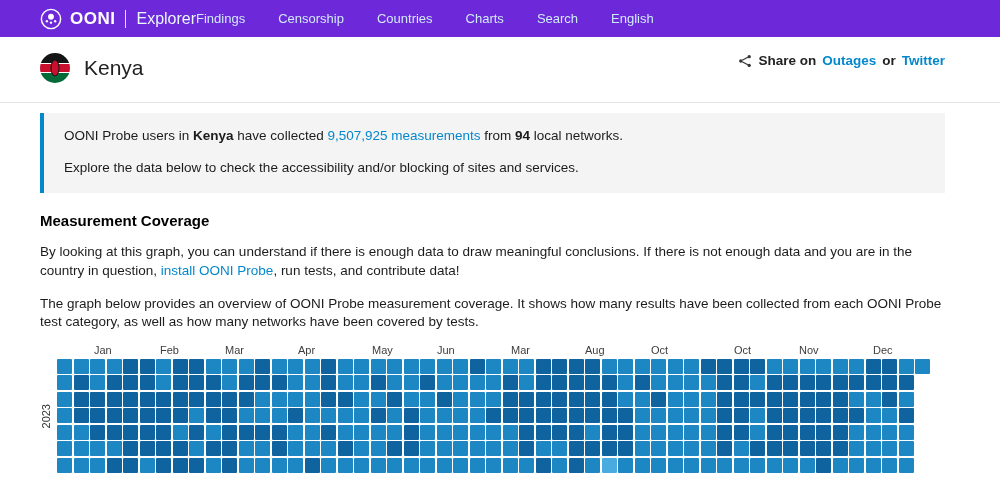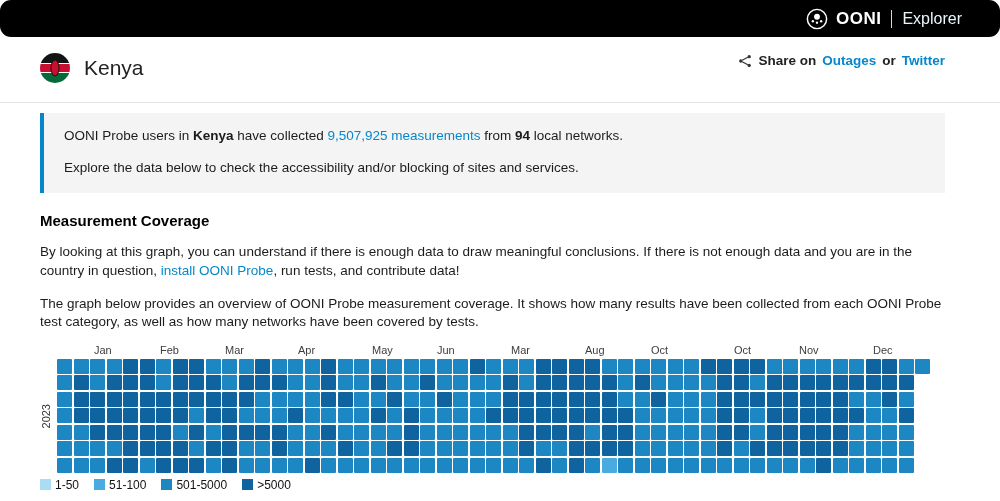--- a/index.html
+++ b/index.html
@@ -1,21 +1,21 @@
 <!DOCTYPE html>
 <html><head>
 <meta charset="utf-8">
 <style>
   * { margin:0; padding:0; box-sizing:border-box; }
   html,body { width:1000px; height:501px; overflow:hidden; background:#fff;
     font-family:"Liberation Sans","DejaVu Sans",sans-serif; color:#1c1c1c; }
 
   
-  .navbar { height:37px; background:#000000; display:flex; align-items:center;
-    justify-content:flex-end; padding:0 38px 0 40px;border-radius:11px; }
+  .navbar { height:37px; background:#6d28d9; display:flex; align-items:center;
+    justify-content:flex-start; padding:0 38px 0 40px; }
   .brand { display:flex; align-items:center; gap:8px; color:#fff; }
   .brand .logo-svg { width:22px; height:22px; display:block; }
   .brand-name { font-weight:bold; font-size:17px; letter-spacing:0.5px; }
   .brand-divider { width:1px; height:18px; background:rgba(255,255,255,0.85); margin:0 2px; }
   .brand-product { font-weight:300; font-size:16px; color:#eaf6fc; }
   .nav-links { display:flex; gap:33px; }
   .nav-link { color:#cfeaf8; font-size:13px; text-decoration:none; cursor:pointer; }
 
   
   .country-header { padding:10px 55px 8px 40px; border-bottom:1px solid #e4e4e4;
@@ -76,20 +76,28 @@
       <circle cx="12" cy="12" r="10.5" fill="none" stroke="#ffffff" stroke-width="1.6"></circle>
       <circle cx="12" cy="9.5" r="3.2" fill="#ffffff"></circle>
       <circle cx="7.5" cy="14.5" r="1.3" fill="#ffffff"></circle>
       <circle cx="12" cy="16" r="1.3" fill="#ffffff"></circle>
       <circle cx="16.5" cy="14.5" r="1.3" fill="#ffffff"></circle>
     </svg>
     <span class="brand-name">OONI</span>
     <span class="brand-divider"></span>
     <span class="brand-product">Explorer</span>
   </div>
+  <div class="nav-links">
+      <a class="nav-link">Findings</a>
+      <a class="nav-link">Censorship</a>
+      <a class="nav-link">Countries</a>
+      <a class="nav-link">Charts</a>
+      <a class="nav-link">Search</a>
+      <a class="nav-link">English</a>
+    </div>
 </div>
 
 <div class="country-header">
   <div class="country-id">
     <div class="flag">
         <div class="emblem"></div>
       </div>
     <div class="country-title">Kenya</div>
   </div>
   <div class="header-right">
@@ -504,33 +512,15 @@
           <div class="cell" style="grid-area: 7 / 46; background: rgb(29, 135, 196);"></div>
           <div class="cell" style="grid-area: 7 / 47; background: rgb(15, 99, 158);"></div>
           <div class="cell" style="grid-area: 7 / 48; background: rgb(29, 135, 196);"></div>
           <div class="cell" style="grid-area: 7 / 49; background: rgb(29, 135, 196);"></div>
           <div class="cell" style="grid-area: 7 / 50; background: rgb(29, 135, 196);"></div>
           <div class="cell" style="grid-area: 7 / 51; background: rgb(29, 135, 196);"></div>
           <div class="cell" style="grid-area: 7 / 52; background: rgb(29, 135, 196);"></div>
         </div>
     </div>
     <div class="chart-footer">
-      <div class="legend">
-          <span class="legend-item">
-            <span class="legend-swatch" style="background: rgb(170, 220, 243);"></span>
-            <span>1-50</span>
-          </span>
-          <span class="legend-item">
-            <span class="legend-swatch" style="background: rgb(74, 171, 224);"></span>
-            <span>51-100</span>
-          </span>
-          <span class="legend-item">
-            <span class="legend-swatch" style="background: rgb(29, 135, 196);"></span>
-            <span>501-5000</span>
-          </span>
-          <span class="legend-item">
-            <span class="legend-swatch" style="background: rgb(15, 99, 158);"></span>
-            <span>&gt;5000</span>
-          </span>
-        </div>
     </div>
   </div>
 </div>
 
 </body></html>

